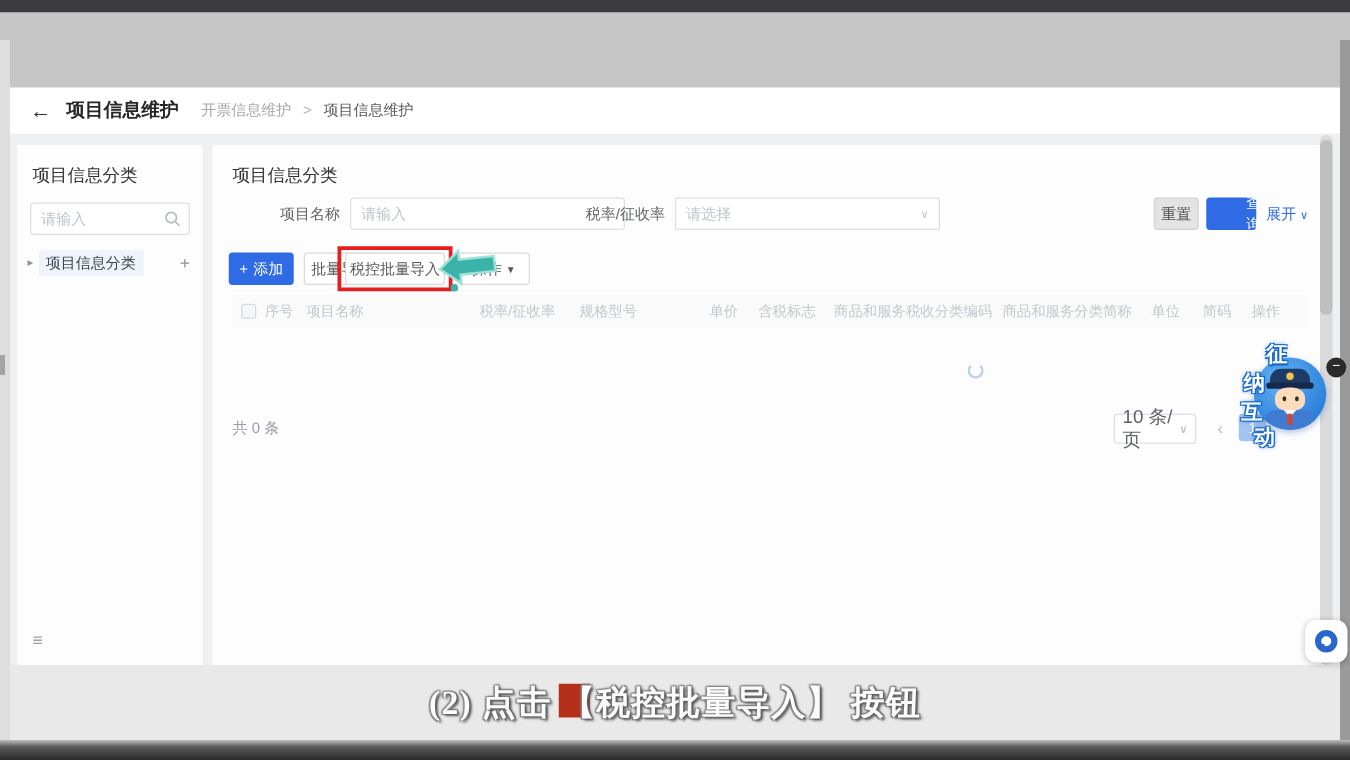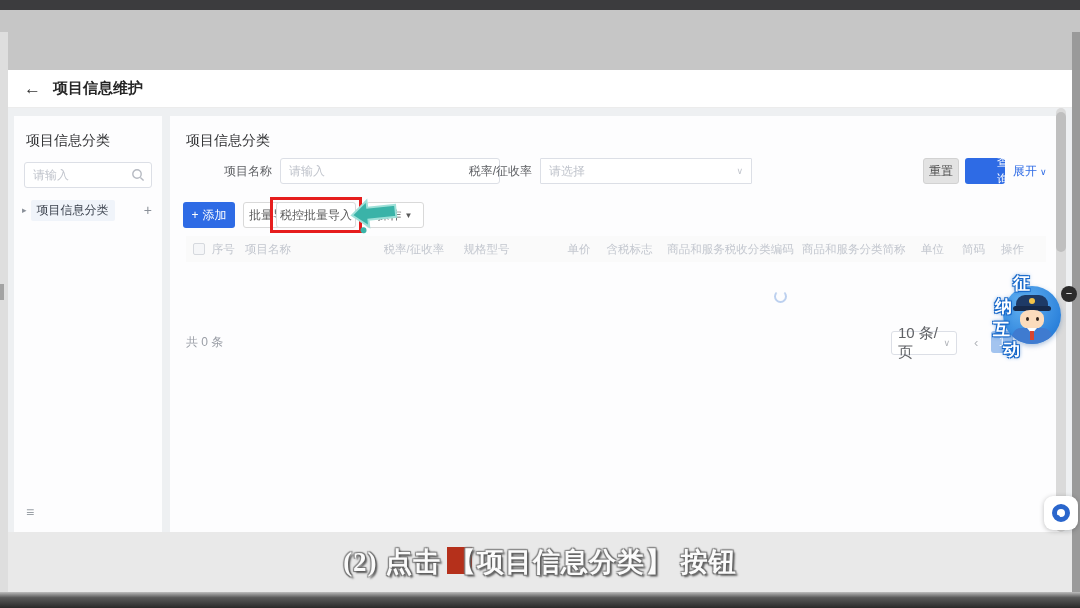--- a/index.html
+++ b/index.html
@@ -149,20 +149,25 @@
   <div class="frame-top-grey"></div>
   <div class="frame-left"></div>
   <div class="frame-right"></div>
   <div class="frame-bottom"></div>
   <div class="frame-tick"></div>
 
 
   <div class="page-header">
     <div class="back-btn">←</div>
     <div class="page-title">项目信息维护</div>
+    <div class="crumb">
+      <span>开票信息维护</span>
+      <span class="sep">&gt;</span>
+      <span class="cur">项目信息维护</span>
+    </div>
   </div>
 
   <div class="content-bg"></div>
 
   <div class="sidebar">
     <div class="sb-title">项目信息分类</div>
     <div class="sb-search">
       <input placeholder="请输入" style="">
       <svg class="mag" viewBox="0 0 14 14">
         <circle cx="6" cy="6" r="4.2" fill="none" stroke="#b6bac2" stroke-width="1.4"></circle>
@@ -259,17 +264,17 @@
     <div class="mascot-char mc3">动</div>
   </div>
   <div class="mascot-min">−</div>
 
   <div class="chat-float">
     <div class="chat-donut"></div>
   </div>
 
   <div class="caption-bar">
     <div class="caption-text">
-      <span>(2) 点击 </span><span class="cap-mid"><span class="cap-red"></span><span class="cap-inner">【项目信息分类】</span></span><span> 按钮</span>
+      <span>(2) 点击 </span><span class="cap-mid"><span class="cap-red"></span><span class="cap-inner">【税控批量导入】</span></span><span> 按钮</span>
     </div>
   </div>
 
 </div>
 
 </body></html>

